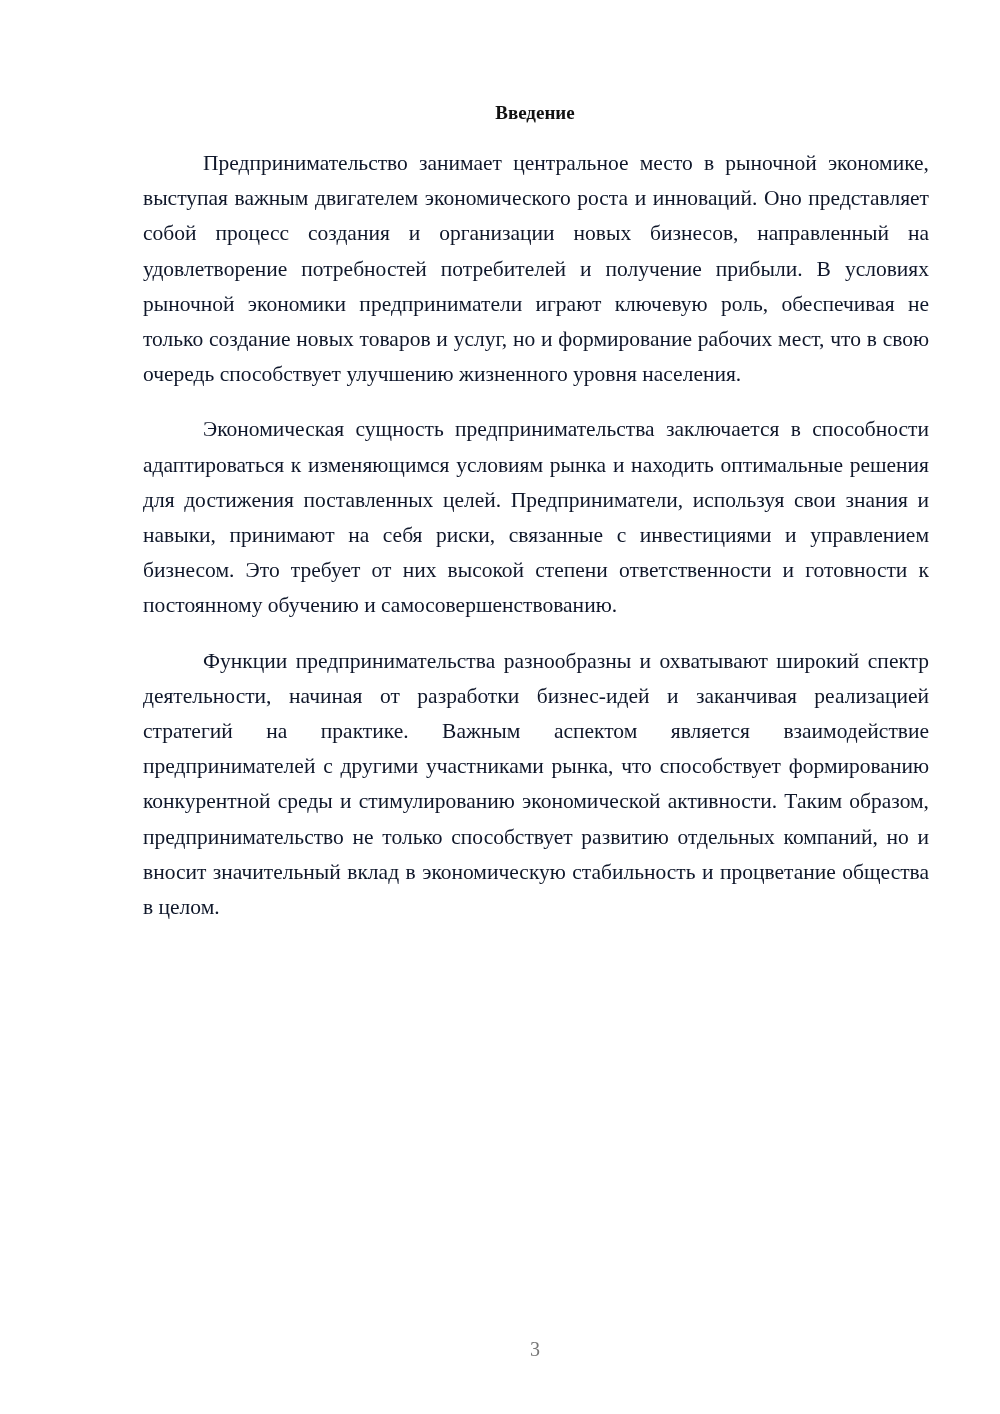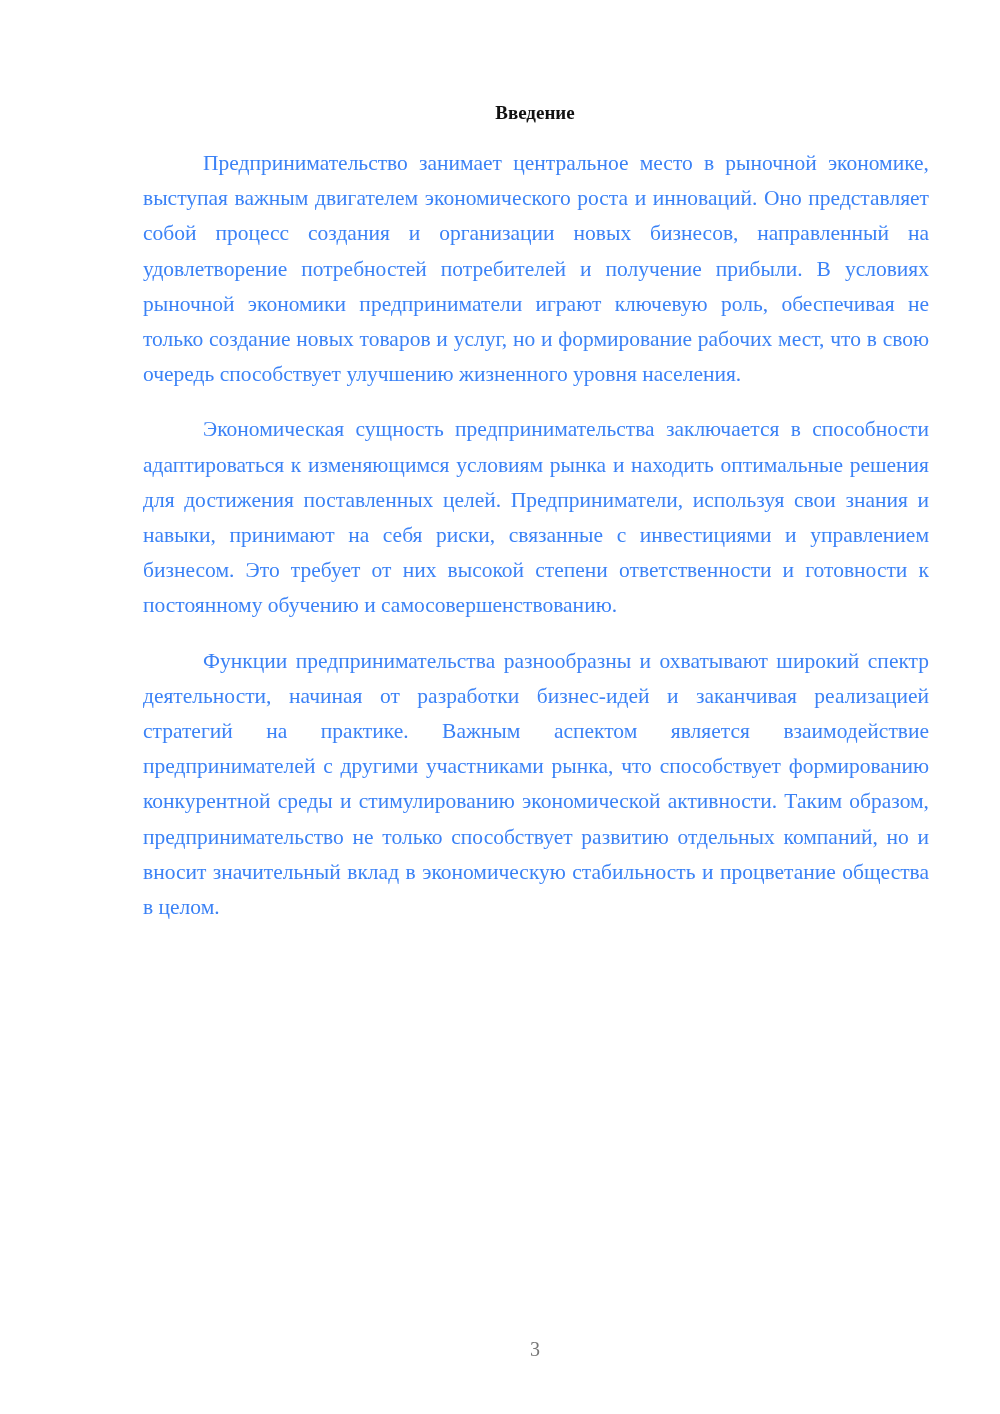--- a/index.html
+++ b/index.html
@@ -4,21 +4,21 @@
 <style>
   html, body { margin: 0; padding: 0; background: #ffffff; }
   body { width: 1000px; height: 1414px; position: relative; overflow: hidden; }
   .page { position: absolute; left: 0; top: 4px; width: 984px; height: 1414px; background: #fff; }
   .title {
     position: absolute; top: 98px; left: 0; width: 1070px; text-align: center;
     font-family: "Liberation Serif", serif; font-weight: bold; font-size: 19px; color: #111;
   }
   .body {
     position: absolute; left: 143px; top: 142px; width: 786px;
-    font-family: "Liberation Serif", serif; font-size: 21.5px; line-height: 35.2px; color: #3b82f6;
+    font-family: "Liberation Serif", serif; font-size: 21.5px; line-height: 35.2px; color: #0f172a;
   }
   .body p { margin: 0 0 20px 0; text-indent: 60px; text-align: justify; }
   .pagenum {
     position: absolute; top: 1334px; left: 0; width: 1070px; text-align: center;
     font-family: "Liberation Serif", serif; font-size: 20px; color: #777;
   }
 </style>
 </head>
 <body>
 

